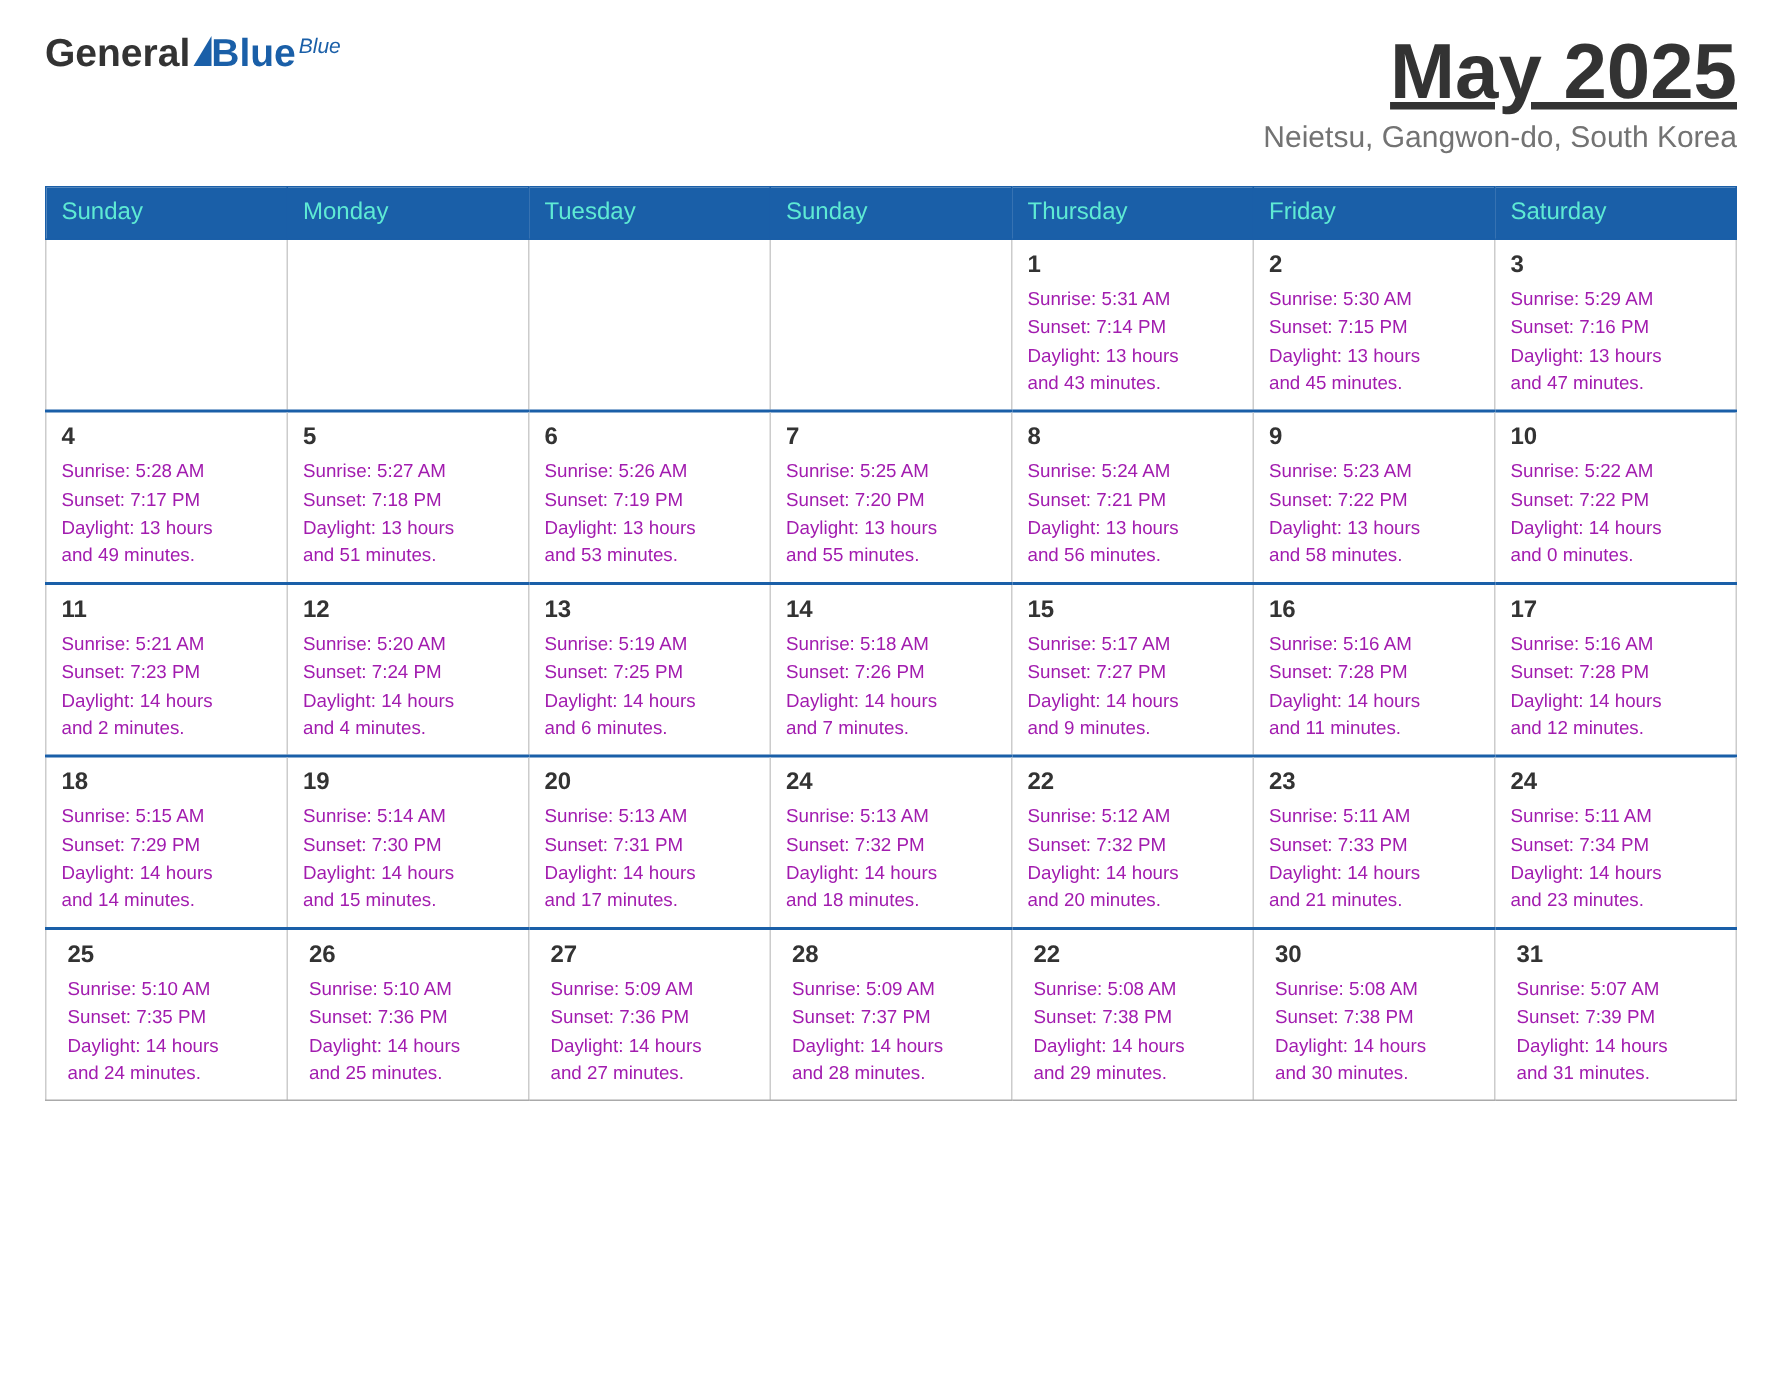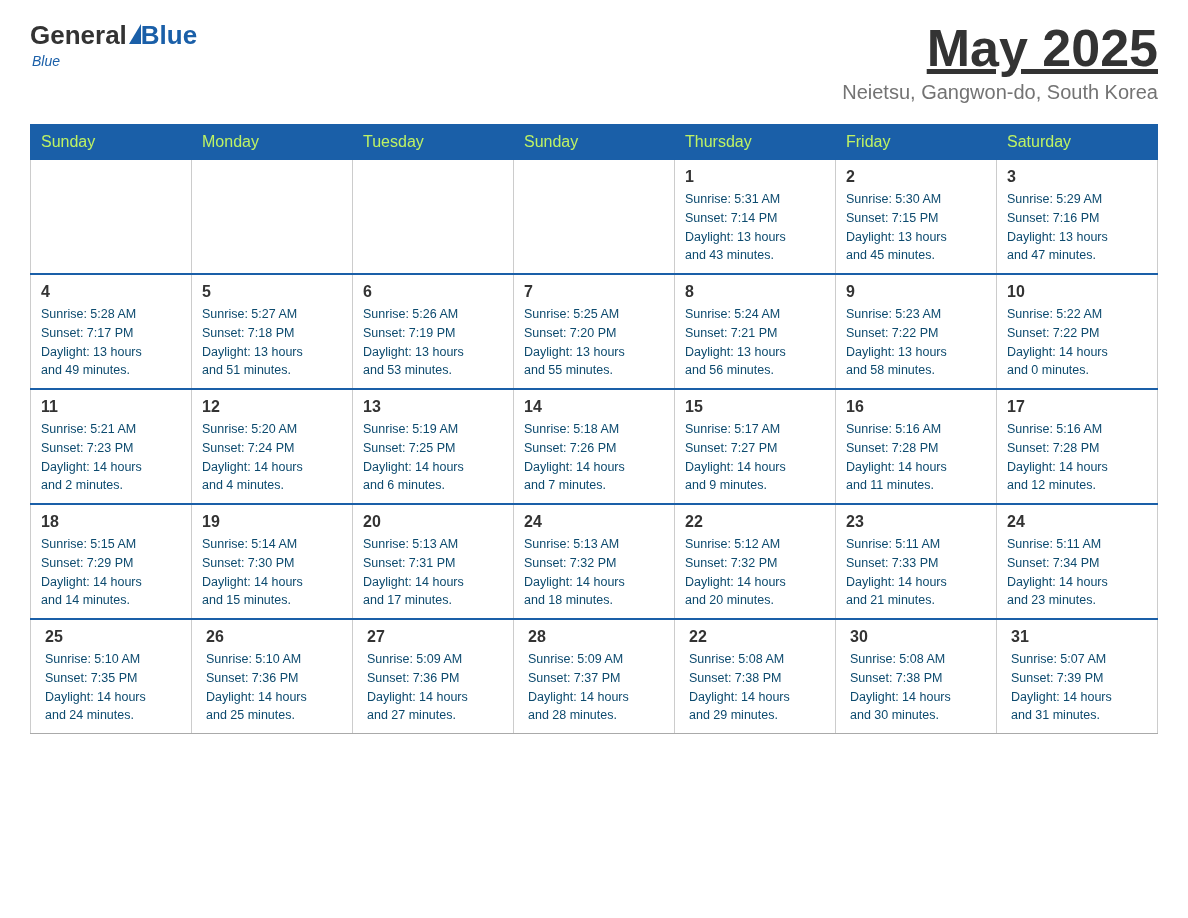--- a/index.html
+++ b/index.html
@@ -12,21 +12,21 @@
       padding: 20px 30px;
     }
     .header {
       display: flex;
       justify-content: space-between;
       align-items: flex-start;
       margin-bottom: 20px;
     }
     .logo {
       display: flex;
-      flex-direction: column;
+      flex-direction: row;
       align-items: flex-start;
     }
     .logo-text {
       display: flex;
       align-items: center;
     }
     .logo-general {
       font-size: 26px;
       font-weight: bold;
       color: #333;
@@ -71,21 +71,21 @@
       color: #737373;
       margin-top: 4px;
     }
     .calendar {
       width: 100%;
       border-collapse: collapse;
       border: 1px solid #aaa;
     }
     .calendar th {
       background-color: #1a5fa8;
-      color: #bef264;
+      color: #5eead4;
       font-size: 16px;
       font-weight: normal;
       padding: 8px 10px;
       text-align: left;
       border: 1px solid #1a5fa8;
     }
     .calendar td {
       vertical-align: top;
       padding: 8px 10px;
       border: 1px solid #ccc;
@@ -100,21 +100,21 @@
     }
     .day-number {
       font-size: 16px;
       font-weight: bold;
       color: #333;
       display: block;
       margin-bottom: 4px;
     }
     .day-info {
       font-size: 12.5px;
-      color: #0c4a6e;
+      color: #a21caf;
       line-height: 1.5;
     }
     .empty-cell {
       background: #fff;
     }
     .row-divider td {
       border-top: 2px solid #1a5fa8;
     }
   </style>
 </head>

